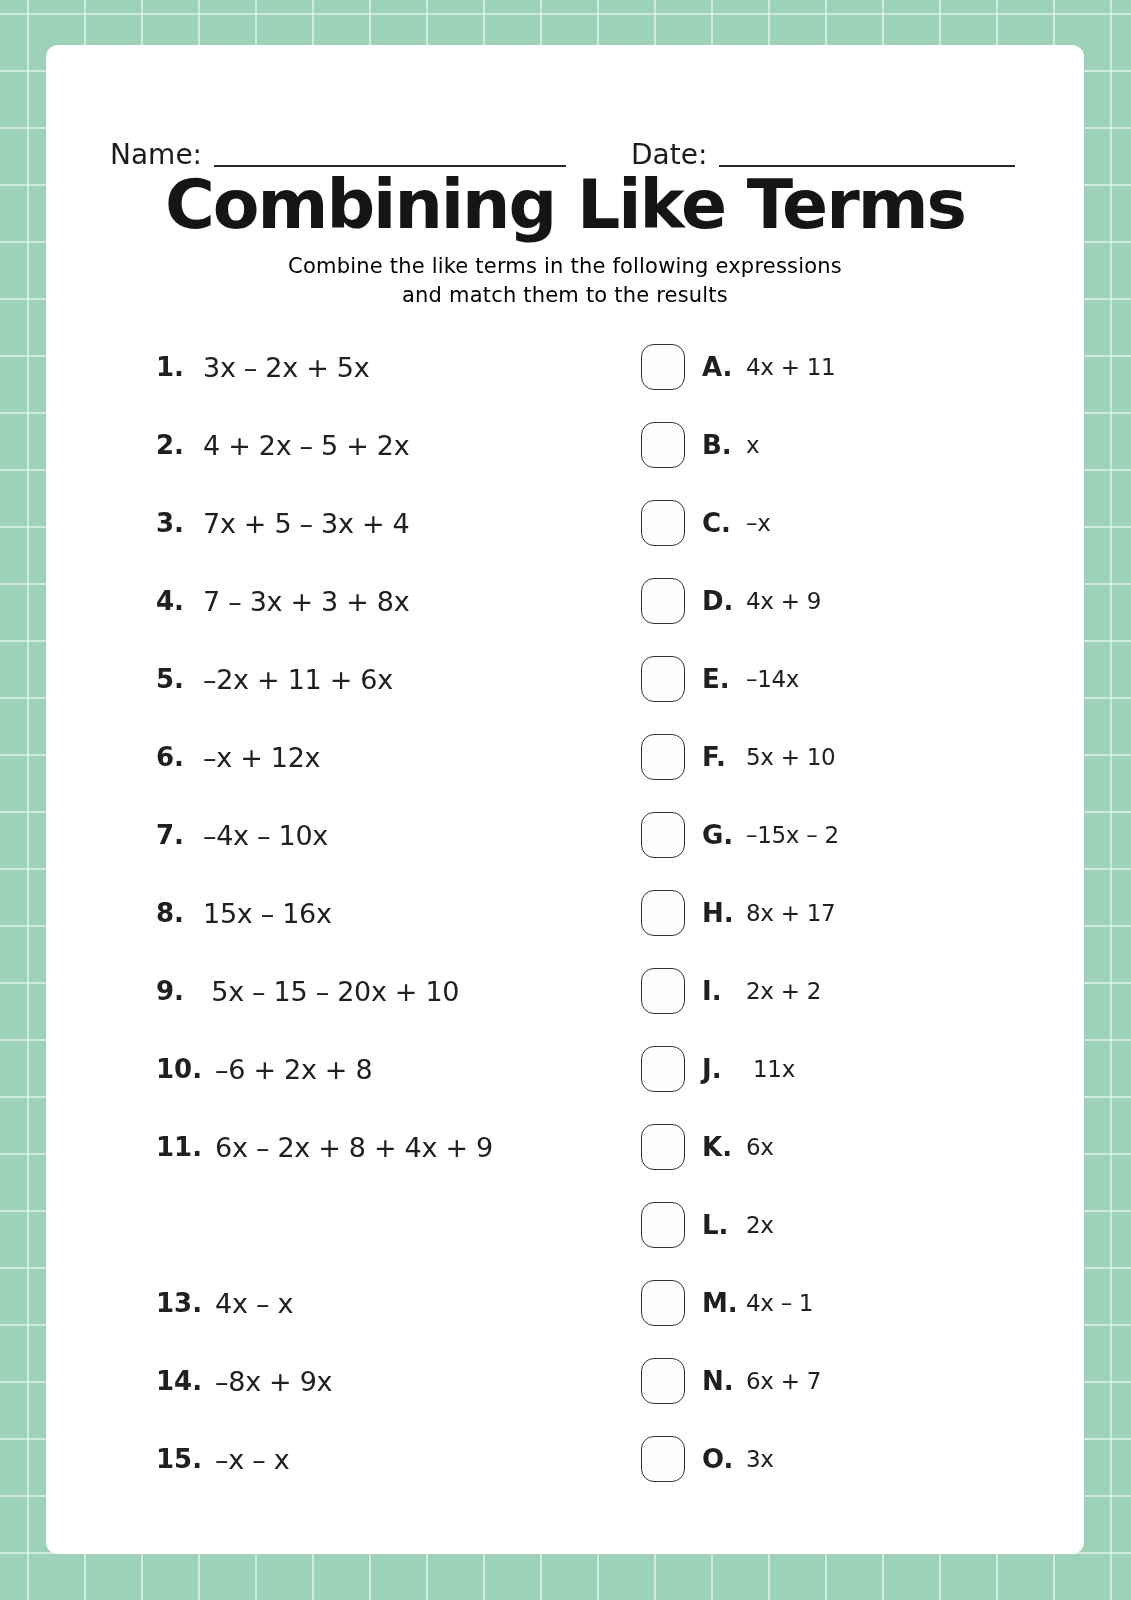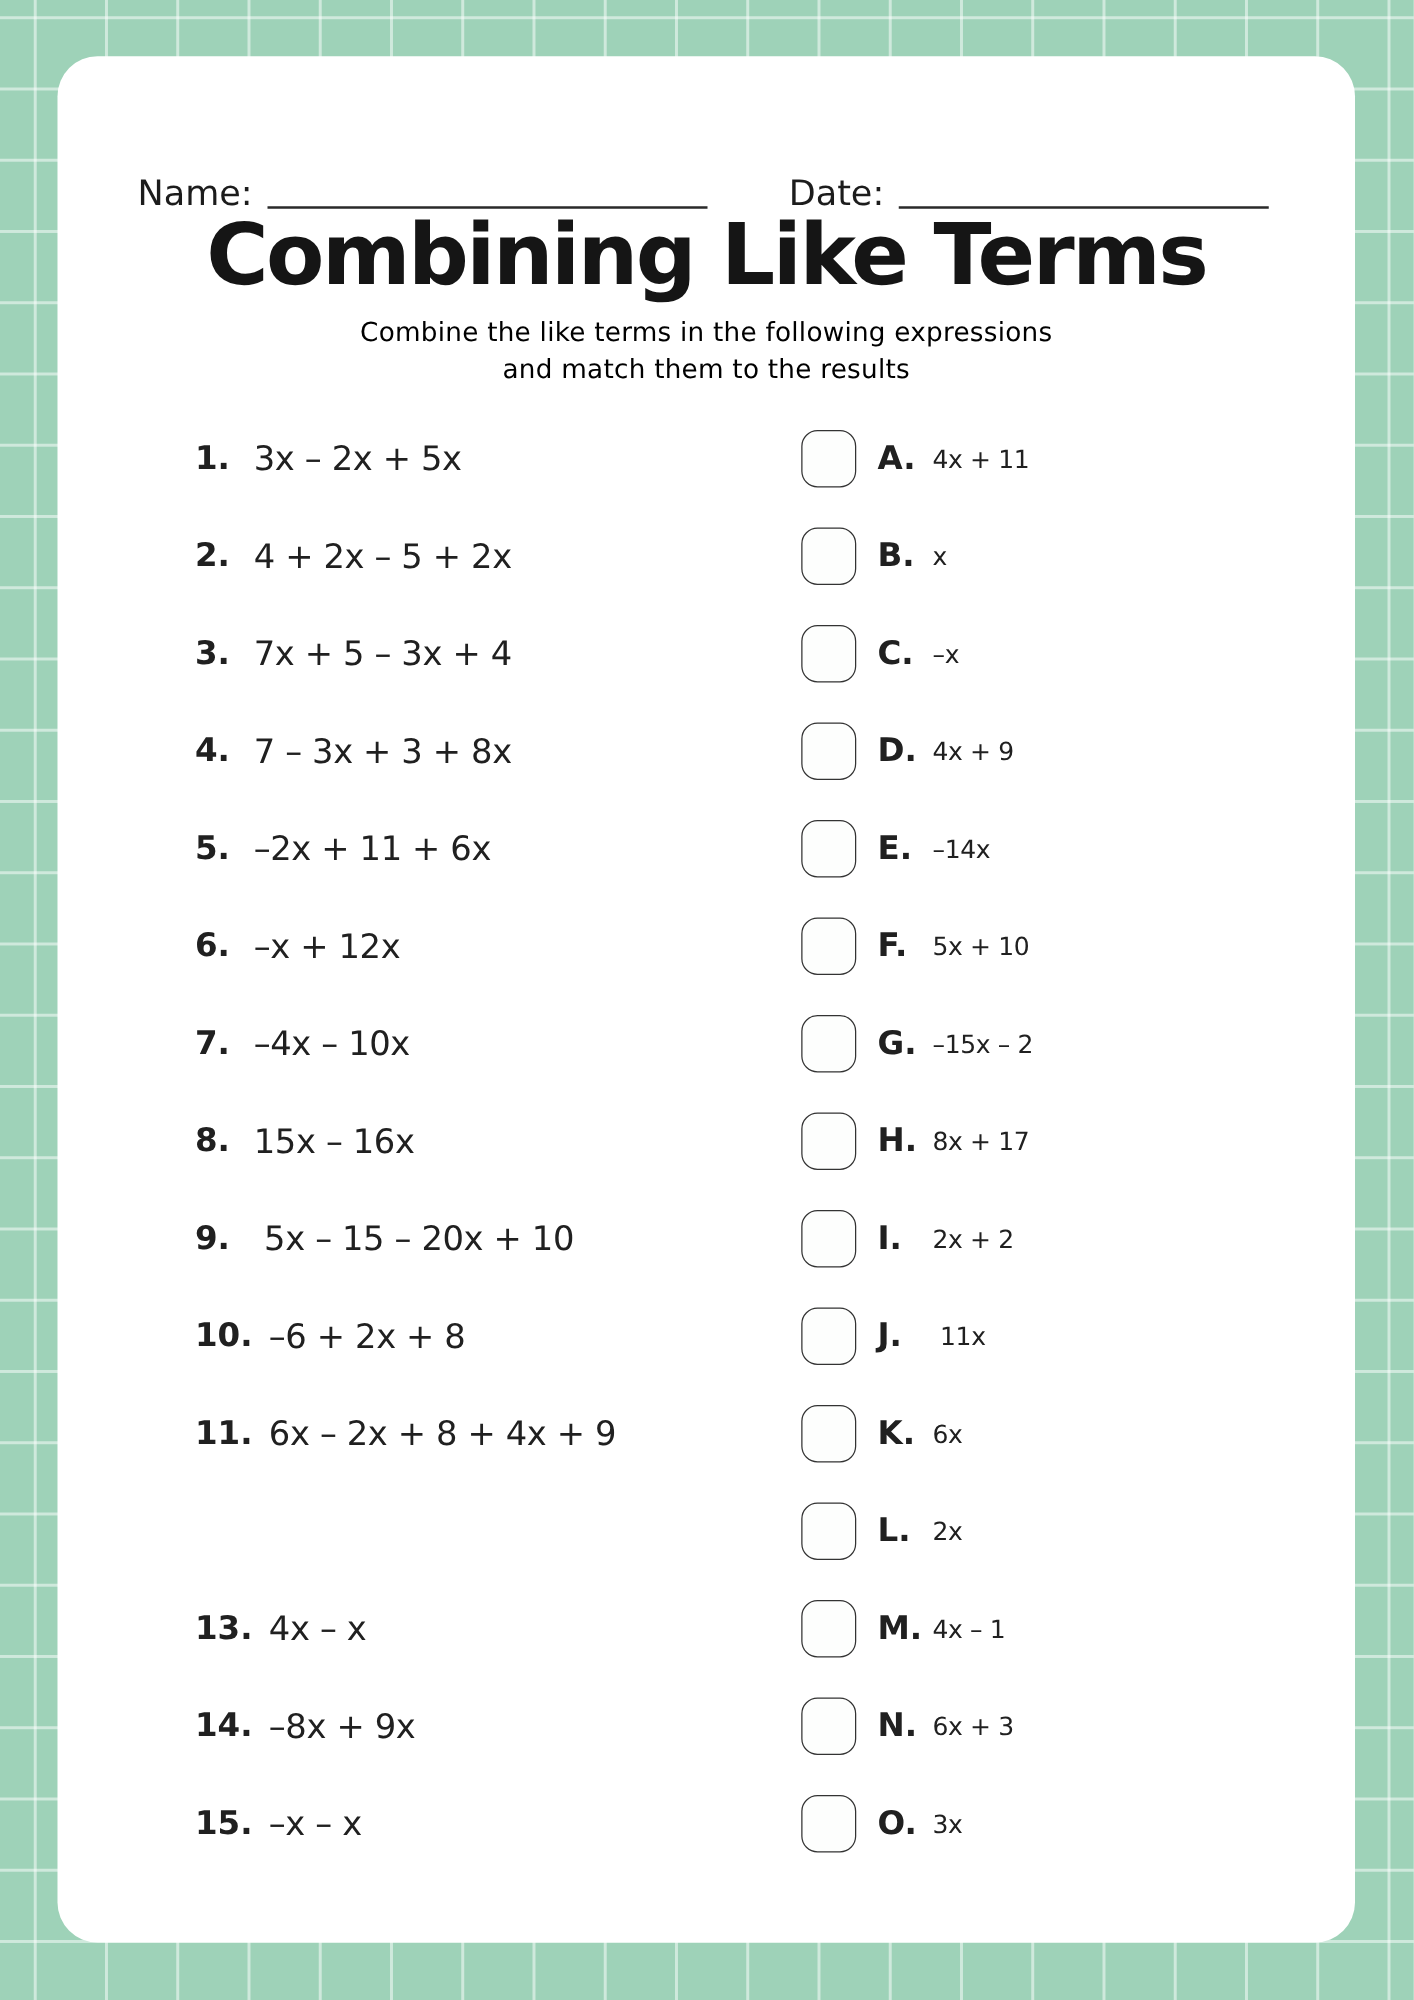--- a/index.html
+++ b/index.html
@@ -12,21 +12,21 @@
     position:relative;width:1131px;height:1600px;overflow:hidden;
     background-color:#9ed2b8;
     background-image:
       linear-gradient(to right, rgba(255,255,255,.5) 0 2px, transparent 2px),
       linear-gradient(to bottom, rgba(255,255,255,.5) 0 2px, transparent 2px);
     background-size:57px 57px;
     background-position:27px 13px;
   }
   .card{
     position:absolute;left:46px;top:45px;right:47px;bottom:46px;
-    background:#ffffff;border-radius:32px;
+    background:#ffffff;border-radius:12px;
   }
   
   .field-group{position:absolute;top:96px;display:flex;align-items:flex-end;}
   .field-group .label{font-size:28px;font-weight:400;color:#1c1c1c;line-height:1;}
   .blank-line{height:0;border-bottom:2px solid #2a2a2a;margin-left:12px;margin-bottom:2px;}
   .name-group{left:64px;}
   .name-group .blank-line{width:352px;}
   .date-group{left:585px;}
   .date-group .blank-line{width:296px;}
   
@@ -50,21 +50,21 @@
   .p-expr{font-size:27px;letter-spacing:-0.3px;white-space:pre;}
   .a-right{
     position:absolute;left:595px;top:0;height:100%;
     display:flex;align-items:center;
   }
   .answer-box{
     width:44px;height:46px;border:1.5px solid #333333;border-radius:13px;
     background:#fdfefd;box-sizing:border-box;flex:0 0 auto;
   }
   .a-letter{font-weight:700;font-size:26px;margin-left:17px;min-width:44px;}
-  .a-expr{font-size:20px;letter-spacing:-0.3px;white-space:pre;}
+  .a-expr{font-size:23px;letter-spacing:-0.3px;white-space:pre;}
 </style>
 </head>
 <body>
 
 <div class="page">
   <div class="card">
 
     <div class="field-group name-group">
       <span class="label">Name:</span>
       <span class="blank-line"></span>
@@ -223,21 +223,21 @@
     </div>
   </div>
         <div class="row">
     <div class="p-left">
       <span class="p-num">14.</span>
       <span class="p-expr">–8x + 9x</span>
     </div>
     <div class="a-right">
       <span class="answer-box"></span>
       <span class="a-letter">N.</span>
-      <span class="a-expr">6x + 3</span>
+      <span class="a-expr">6x + 7</span>
     </div>
   </div>
         <div class="row">
     <div class="p-left">
       <span class="p-num">15.</span>
       <span class="p-expr">–x – x</span>
     </div>
     <div class="a-right">
       <span class="answer-box"></span>
       <span class="a-letter">O.</span>

